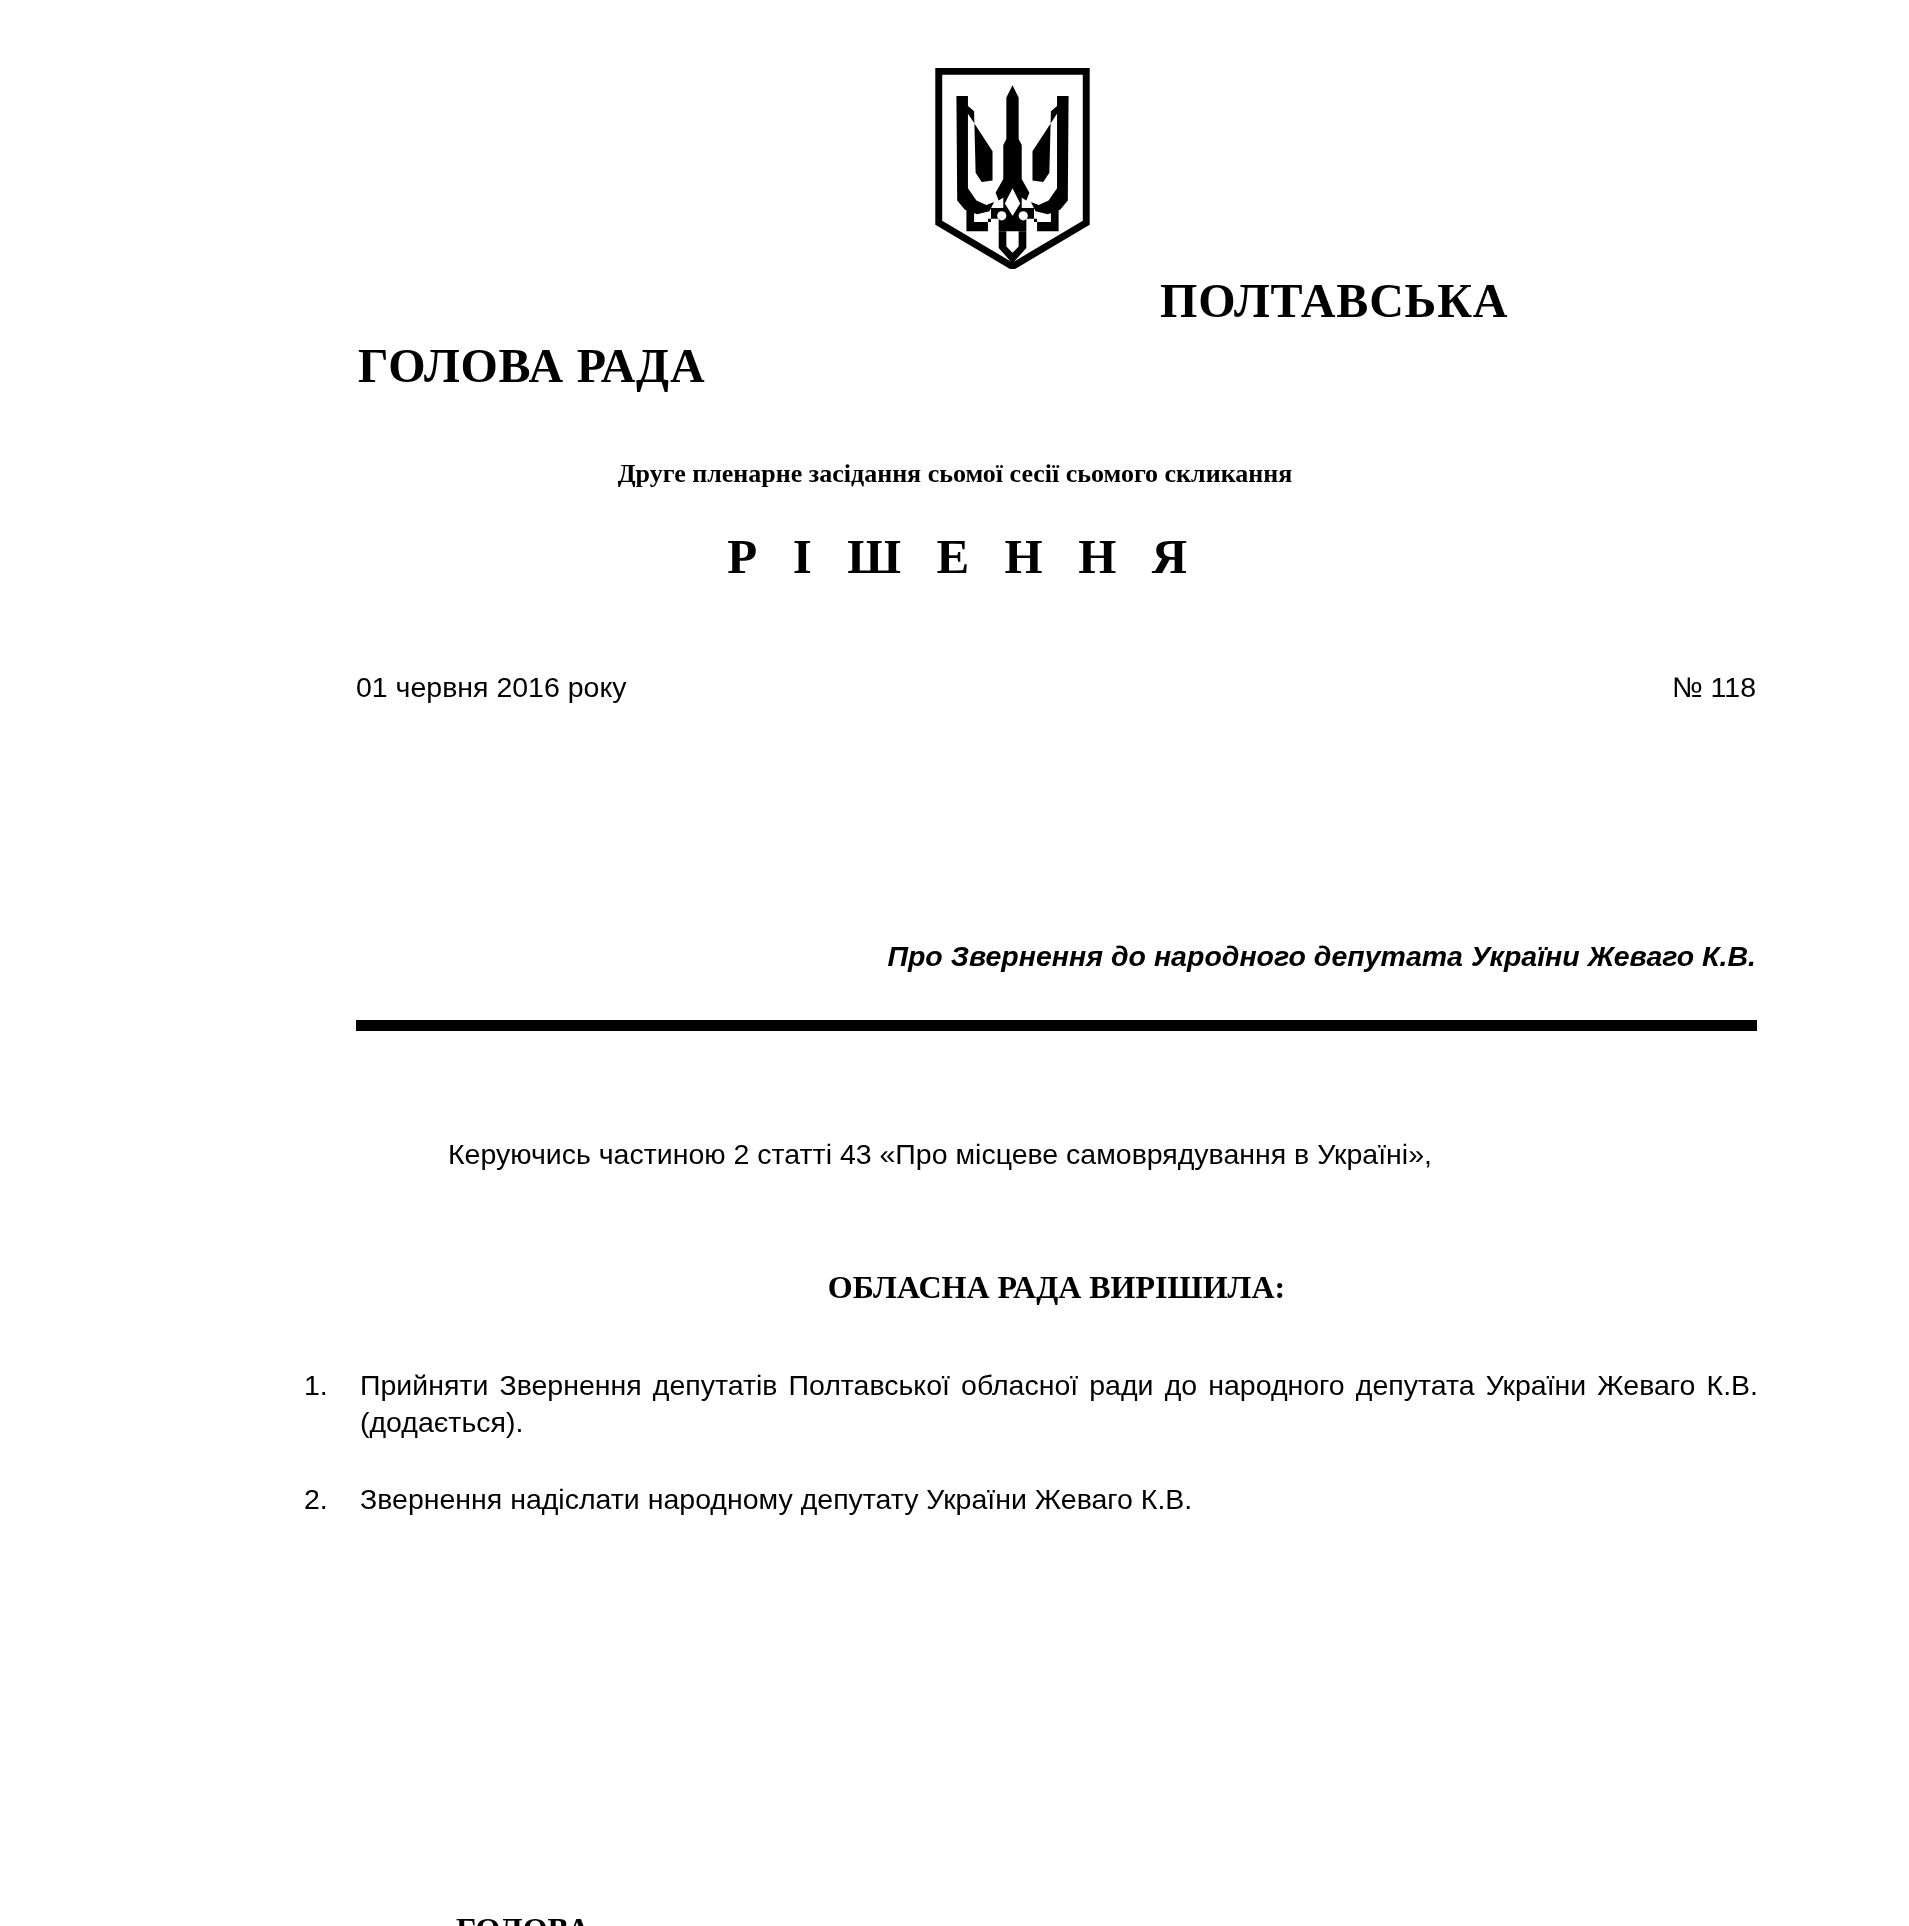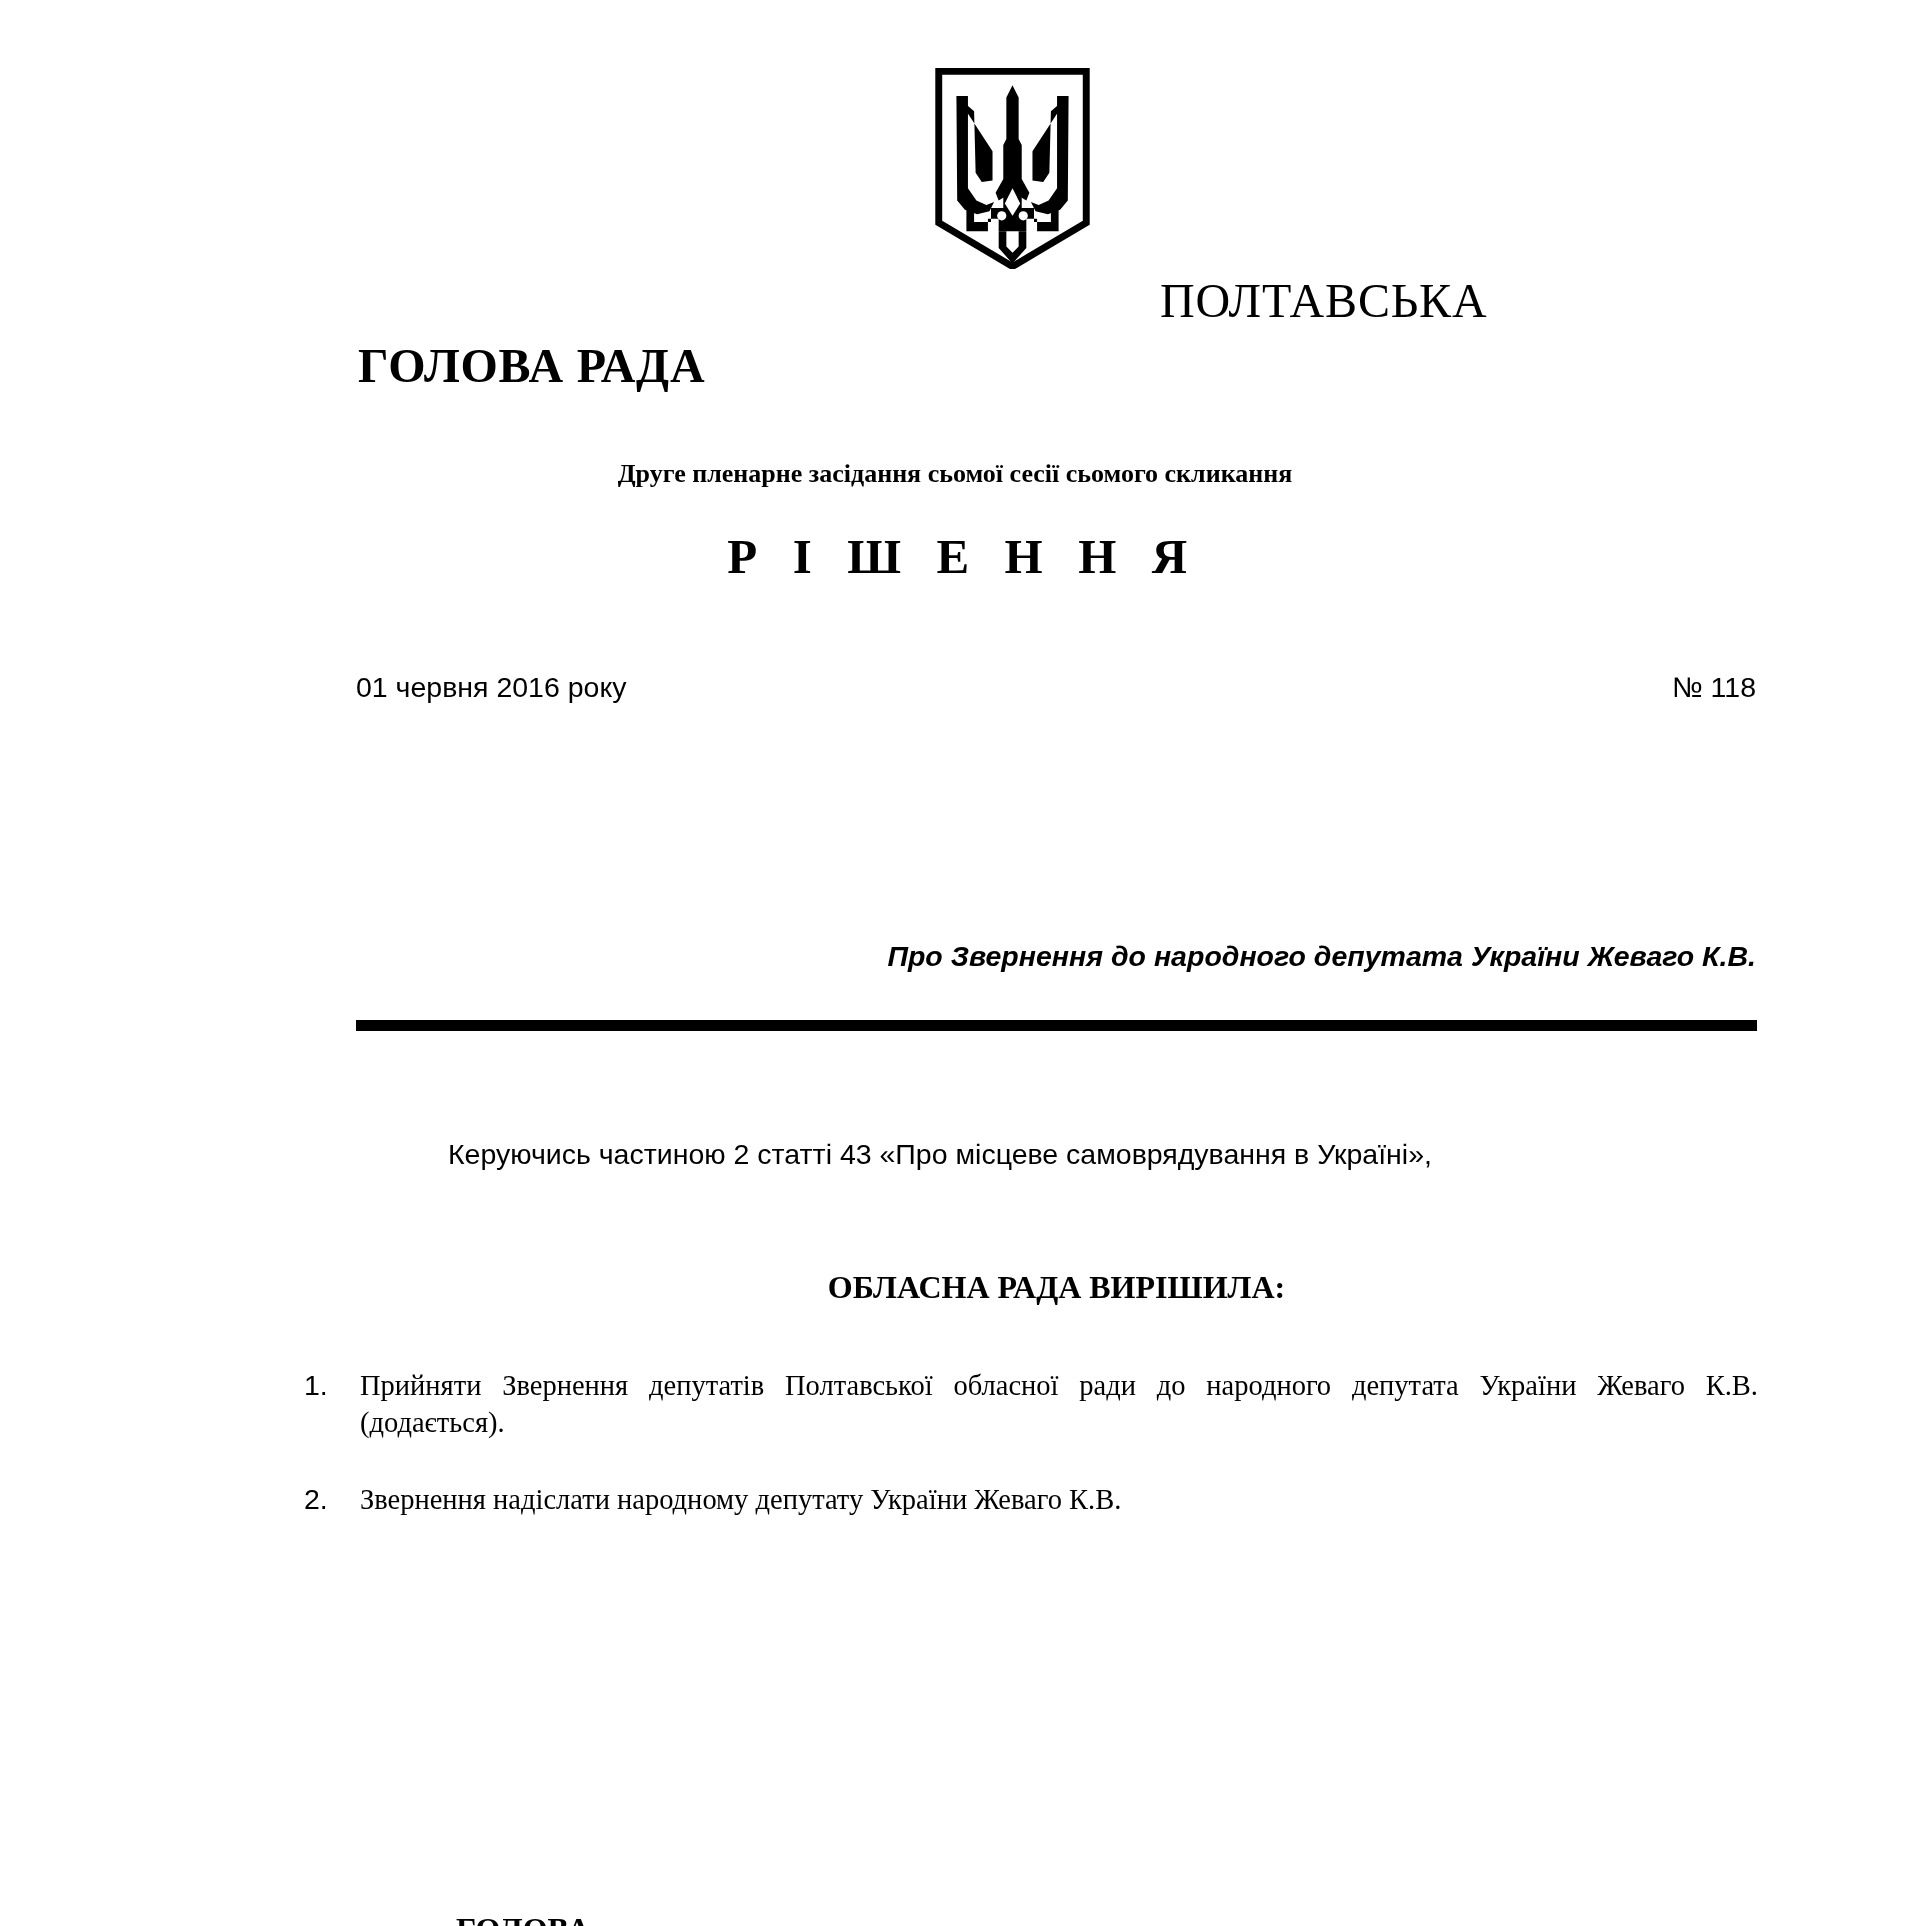--- a/index.html
+++ b/index.html
@@ -34,21 +34,21 @@
     height: 204px;
   }
   .emblem-wrap svg { display: block; width: 100%; height: 100%; }
 
   
   .masthead-oblast {
     position: absolute;
     left: 1160px;
     top: 277px;
     font-family: "Liberation Serif", "DejaVu Serif", serif;
-    font-weight: 400;
+    font-weight: 700;
     font-size: 48px;
     letter-spacing: 0.8px;
     line-height: 1;
     white-space: nowrap;
   }
   .masthead-rada {
     position: absolute;
     left: 358px;
     top: 342px;
     font-family: "Liberation Serif", "DejaVu Serif", serif;
@@ -170,21 +170,20 @@
   .item-num {
     flex: 0 0 56px;
     width: 56px;
     text-align: left;
     white-space: nowrap;
   }
   .item-text {
     flex: 1 1 auto;
     text-align: justify;
     text-justify: inter-word;
-    font-family: Liberation Serif, serif;
   }
   .item-text.nojustify { text-align: left; }
 
   
   .sign-block {
     position: absolute;
     left: 356px;
     top: 1909px;
     width: 1401px;
     font-family: "Liberation Serif", "DejaVu Serif", serif;

